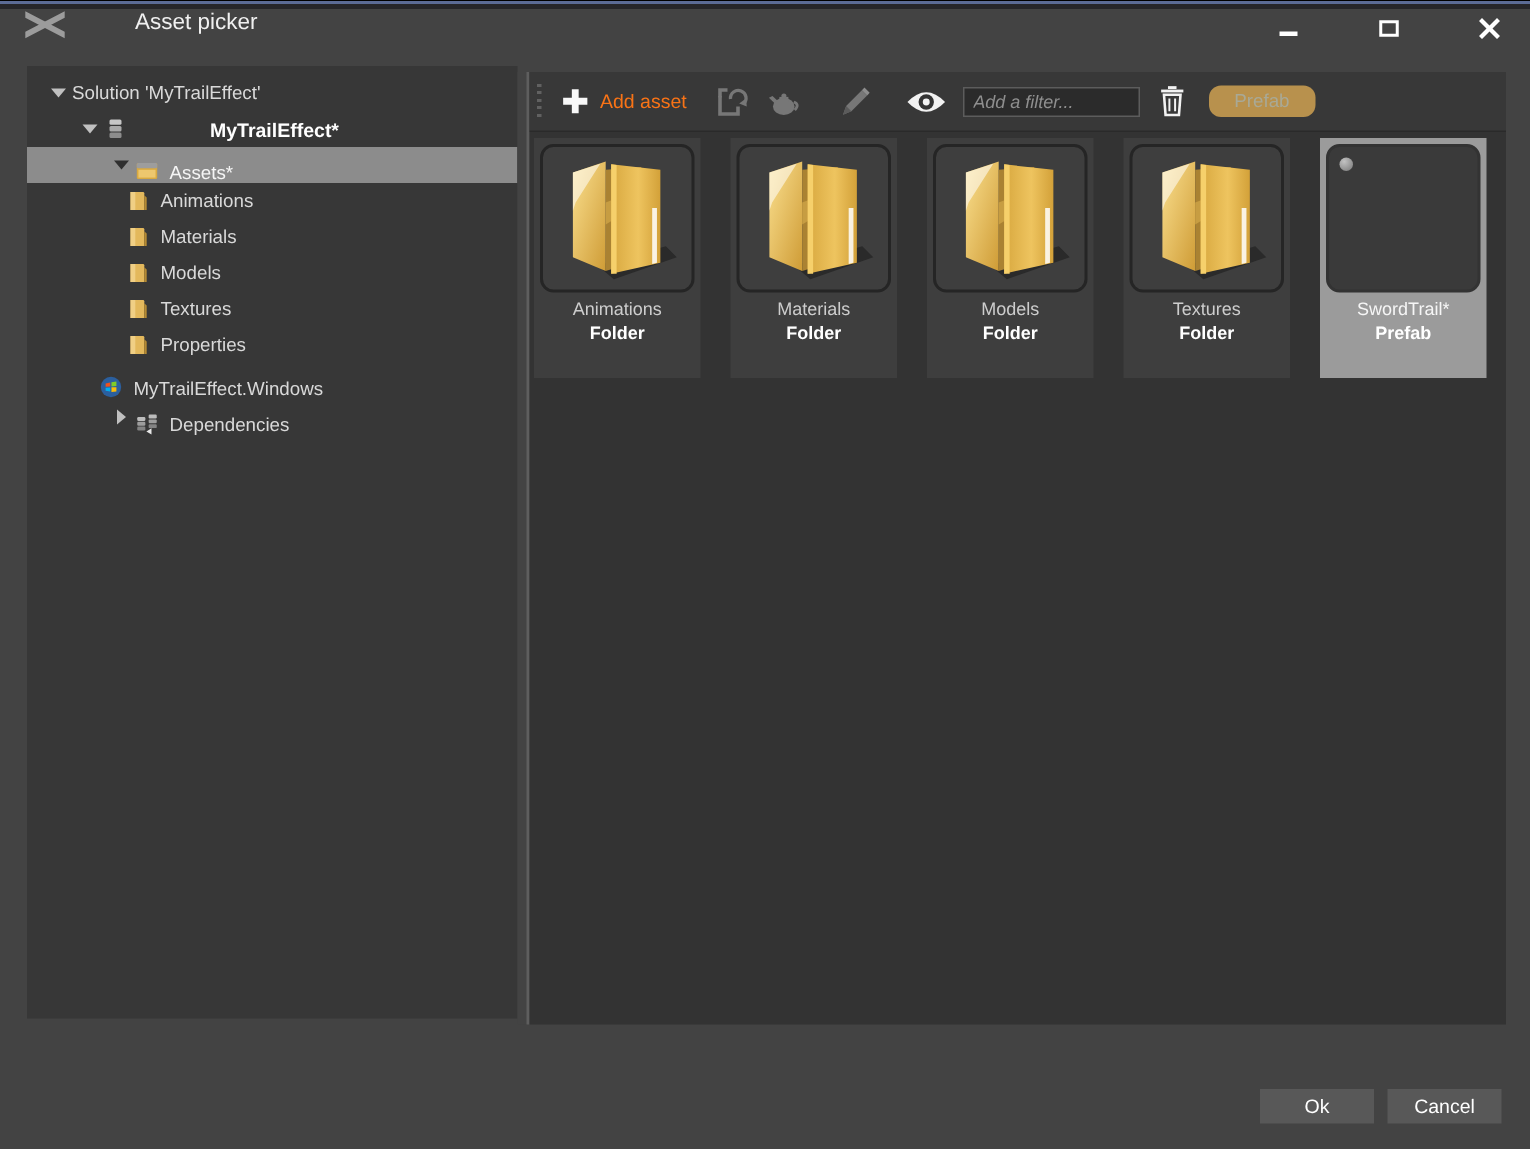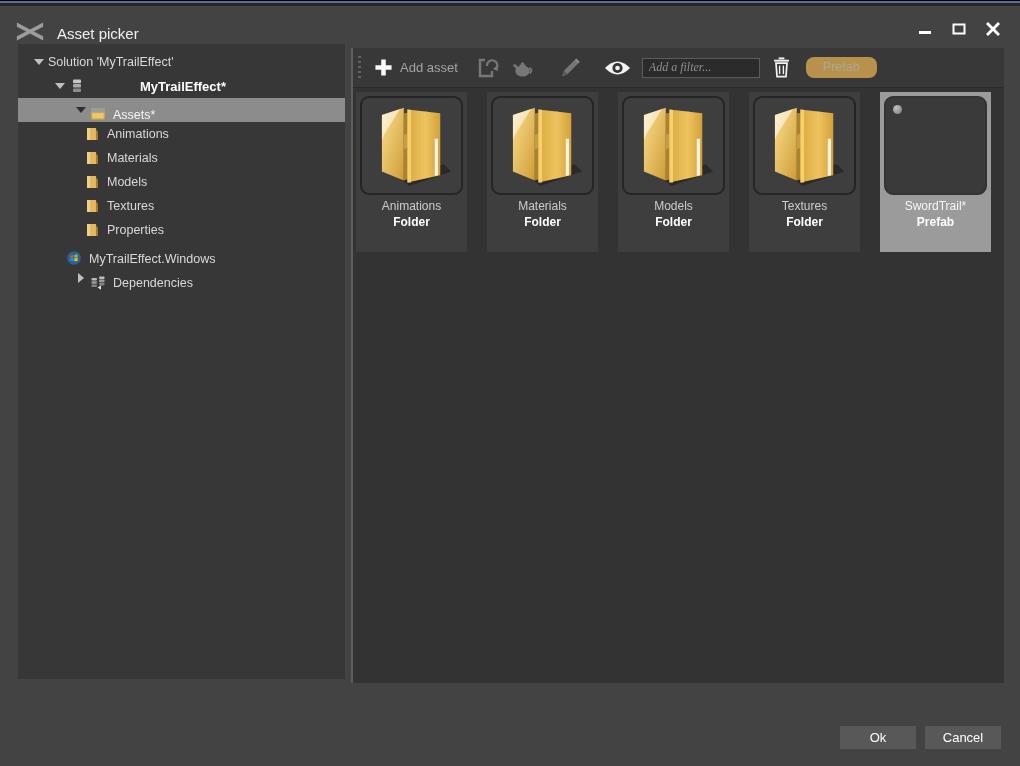--- a/index.html
+++ b/index.html
@@ -7,22 +7,22 @@
   body {
     background:#434343;
     font-family:"Liberation Sans", sans-serif;
     position:relative;
     overflow:hidden;
     -webkit-font-smoothing:antialiased;
   }
   
   .top-edge { height:6px;
     background:linear-gradient(#000 0 1px, #5b6b96 1px 3px, #26262a 3px 6px); }
-  .titlebar { height:36px; display:flex; align-items:flex-end; padding:0 10px 0 14px;
-    color:#f0f0f0; font-size:15px; }
+  .titlebar { height:36px; display:flex; align-items:flex-start; padding:0 10px 0 14px;
+    color:#f0f0f0; font-size:15px;gap:33px; }
   .titlebar .logo { width:32px; height:21px; margin-right:11px; }
   .titlebar .title { flex:0 0 auto; }
   .titlebar .tb-spacer { flex:1; }
   .winbtn { width:34px; height:26px; display:flex; align-items:center; justify-content:center;
     cursor:default; }
   
   .left-panel { position:absolute; left:18px; top:44px; width:327px; height:635px;
     background:#373737; overflow:hidden; padding-top:6px; }
   .splitter { position:absolute; left:345px; top:48px; width:8px; height:635px; background:#434343; }
   .splitter::after { content:""; position:absolute; right:0; top:0; width:2px; height:100%; background:#5e5e5e; }
@@ -43,26 +43,26 @@
   .selected .exp.down::before { border-top-color:#2f2f2f; }
   .ticon { width:17px; height:16px; margin-right:6px; flex:none; display:flex; align-items:center; }
   .tree-label.bold { font-weight:bold; color:#ffffff; font-size:13px;padding-left:48px; }
   
   .toolbar { height:40px; background:#383838; border-bottom:1px solid #2a2a2a;
     display:flex; align-items:center; padding:0 8px 0 5px; }
   .grip { width:3px; height:24px; margin-right:8px;
     background-image:repeating-linear-gradient(to bottom,#616161 0 2px, transparent 2px 5px); }
   .tool-btn { display:flex; align-items:center; justify-content:center; height:32px;
     padding:0 5px; cursor:default; flex:none; }
-  .add-asset { gap:7px; color:#a3a3a3; font-size:13px; margin-right:8px; }
+  .add-asset { gap:7px; color:#f97316; font-size:13px; margin-right:8px; }
   .tool-btn.disabled svg { opacity:1; }
   .gap-sm { width:14px; } .gap-md { width:12px; }
   .filter-input { width:118px; height:20px; background:#2b2b2b; border:1px solid #5c5c5c;
     color:#dddddd; font-size:12px; padding:0 6px; margin:0 7px 0 6px;
-    font-family:Liberation Serif, serif; }
+    font-family:Liberation Sans, sans-serif; }
   .filter-input::placeholder { color:#8f8f8f; font-style:italic; }
   .filter-tag { margin-left:10px; height:21px; line-height:21px; padding:0 17px;
     border-radius:8px; background:#b8914d; color:#a9a996; font-size:12.5px; cursor:default; }
   
   .grid { position:absolute; left:0; right:0; top:41px; bottom:0; padding:3px;
     display:flex; gap:20px; align-items:flex-start; overflow:hidden; }
   .tile { width:111px; height:160px; background:#3e3e3e; flex:none; cursor:default; }
   .tile.selected { background:#9b9b9b; }
   .thumb { margin:4px; height:99px; border:2px solid #252525; border-radius:9px;
     display:flex; align-items:center; justify-content:center; position:relative; }

